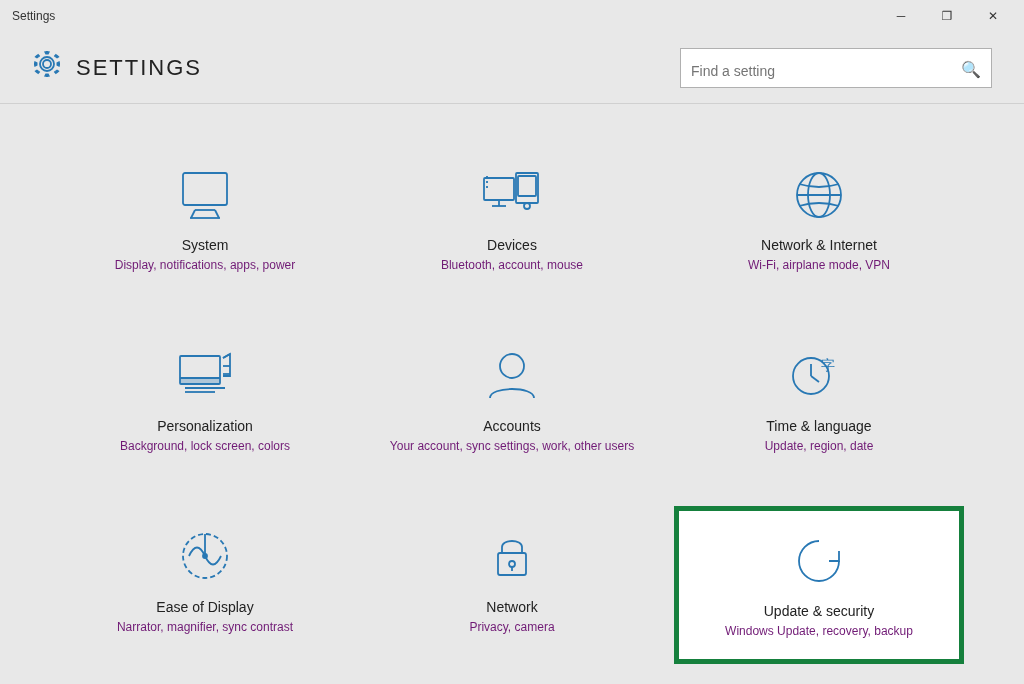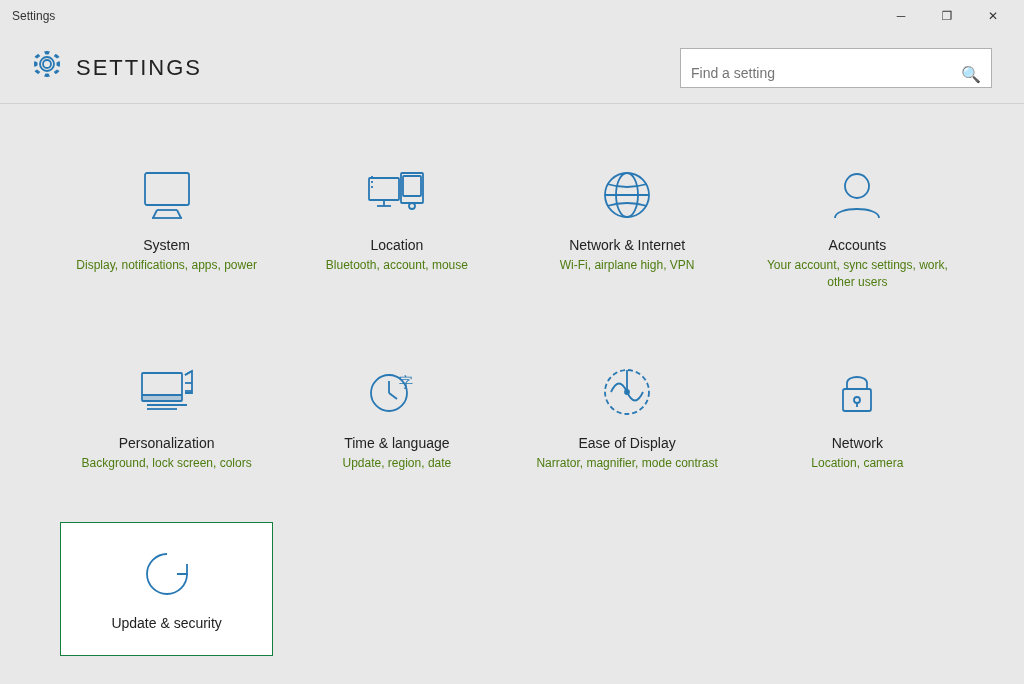--- a/index.html
+++ b/index.html
@@ -70,26 +70,26 @@
     .header-title {
       font-size: 22px;
       font-weight: 300;
       letter-spacing: 2px;
       color: #222;
       text-transform: uppercase;
     }
 
     .search-box {
       display: flex;
-      align-items: flex-start;
+      align-items: flex-end;
       background: white;
       border: 1px solid #b0b0b0;
       width: 312px;
       height: 40px;
-      padding: 16px 10px;
+      padding: 8px 10px;
     }
 
     .search-box input {
       flex: 1;
       border: none;
       outline: none;
       font-size: 14px;
       color: #999;
       background: transparent;
       font-family: 'Segoe UI', sans-serif;
@@ -103,39 +103,39 @@
       font-size: 16px;
     }
 
     
     .main {
       padding: 40px 60px 20px 60px;
     }
 
     .settings-grid {
       display: grid;
-      grid-template-columns: repeat(4, 1fr);
+      grid-template-columns: repeat(3, 1fr);
       gap: 17px;
       row-gap: 30px;
     }
 
     .settings-item {
       display: flex;
       flex-direction: column;
       align-items: center;
       text-align: center;
       padding: 20px 10px;
       cursor: pointer;
       border: 1px solid transparent;
       background: transparent;
     }
 
     .settings-item.selected {
       background: white;
-      border: 1px solid #15803d;
+      border: 5px solid #15803d;
     }
 
     .icon-area {
       width: 70px;
       height: 60px;
       display: flex;
       align-items: center;
       justify-content: center;
       margin-bottom: 12px;
     }
@@ -149,21 +149,21 @@
     }
 
     .item-title {
       font-size: 14px;
       color: #222;
       margin-bottom: 4px;
     }
 
     .item-desc {
       font-size: 12px;
-      color: #4d7c0f;
+      color: #701a75;
       line-height: 1.4;
     }
   </style>
 </head>
 <body>
 
 <div class="title-bar">
   <span class="title-bar-title">Settings</span>
   <div class="title-bar-controls">
     <button class="title-btn">─</button>
@@ -219,45 +219,35 @@
     <line x1="17" y1="32" x2="17" y2="38"></line>
     <line x1="10" y1="38" x2="24" y2="38"></line>
     <rect x="34" y="5" width="22" height="30" rx="1"></rect>
     <circle cx="45" cy="38" r="3"></circle>
     <rect x="36" y="8" width="18" height="20" rx="1"></rect>
     <line x1="5" y1="8" x2="5" y2="10"></line>
     <line x1="5" y1="13" x2="5" y2="15"></line>
     <line x1="5" y1="18" x2="5" y2="20"></line>
   </svg>
     </div>
-    <div class="item-title">Location</div>
+    <div class="item-title">Devices</div>
     <div class="item-desc">Bluetooth, account, mouse</div>
   </div>
       <div class="settings-item">
     <div class="icon-area">
       <svg viewBox="0 0 60 55" fill="none" stroke="#2878b4" stroke-width="1.8">
     <circle cx="30" cy="27" r="22"></circle>
     <ellipse cx="30" cy="27" rx="11" ry="22"></ellipse>
     <line x1="8" y1="27" x2="52" y2="27"></line>
     <path d="M10 16 Q30 22 50 16"></path>
     <path d="M10 38 Q30 32 50 38"></path>
   </svg>
     </div>
     <div class="item-title">Network &amp; Internet</div>
-    <div class="item-desc">Wi-Fi, airplane high, VPN</div>
-  </div>
-      <div class="settings-item">
-    <div class="icon-area">
-      <svg viewBox="0 0 60 55" fill="none" stroke="#2878b4" stroke-width="1.8">
-    <circle cx="30" cy="18" r="12"></circle>
-    <path d="M8 50 C8 38 52 38 52 50"></path>
-  </svg>
-    </div>
-    <div class="item-title">Accounts</div>
-    <div class="item-desc">Your account, sync settings, work, other users</div>
+    <div class="item-desc">Wi-Fi, airplane mode, VPN</div>
   </div>
       <div class="settings-item">
     <div class="icon-area">
       <svg viewBox="0 0 60 55" fill="none" stroke="#2878b4" stroke-width="1.8">
     <rect x="5" y="8" width="40" height="28" rx="1"></rect>
     <line x1="5" y1="30" x2="45" y2="30"></line>
     <rect x="5" y="30" width="40" height="6" fill="#2878b4" stroke="none" opacity="0.3"></rect>
     <line x1="48" y1="10" x2="55" y2="6"></line>
     <line x1="48" y1="18" x2="55" y2="18"></line>
     <line x1="48" y1="26" x2="55" y2="26"></line>
@@ -265,56 +255,67 @@
     <line x1="10" y1="40" x2="50" y2="40"></line>
     <line x1="10" y1="44" x2="40" y2="44"></line>
   </svg>
     </div>
     <div class="item-title">Personalization</div>
     <div class="item-desc">Background, lock screen, colors</div>
   </div>
       <div class="settings-item">
     <div class="icon-area">
       <svg viewBox="0 0 60 55" fill="none" stroke="#2878b4" stroke-width="1.8">
+    <circle cx="30" cy="18" r="12"></circle>
+    <path d="M8 50 C8 38 52 38 52 50"></path>
+  </svg>
+    </div>
+    <div class="item-title">Accounts</div>
+    <div class="item-desc">Your account, sync settings, work, other users</div>
+  </div>
+      <div class="settings-item">
+    <div class="icon-area">
+      <svg viewBox="0 0 60 55" fill="none" stroke="#2878b4" stroke-width="1.8">
     <circle cx="22" cy="28" r="18"></circle>
     <line x1="22" y1="16" x2="22" y2="28"></line>
     <line x1="22" y1="28" x2="30" y2="34"></line>
     <text x="32" y="22" font-size="14" fill="#2878b4" stroke="none" font-family="sans-serif">字</text>
   </svg>
     </div>
     <div class="item-title">Time &amp; language</div>
     <div class="item-desc">Update, region, date</div>
   </div>
       <div class="settings-item">
     <div class="icon-area">
       <svg viewBox="0 0 60 55" fill="none" stroke="#2878b4" stroke-width="1.8">
     <circle cx="30" cy="27" r="22" stroke-dasharray="5 3"></circle>
     <path d="M14 27 Q22 10 30 27 Q38 44 46 27" stroke-width="1.8"></path>
     <line x1="30" y1="5" x2="30" y2="27"></line>
     <circle cx="30" cy="27" r="2" fill="#2878b4"></circle>
   </svg>
     </div>
     <div class="item-title">Ease of Display</div>
-    <div class="item-desc">Narrator, magnifier, mode contrast</div>
+    <div class="item-desc">Narrator, magnifier, sync contrast</div>
   </div>
       <div class="settings-item">
     <div class="icon-area">
       <svg viewBox="0 0 60 55" fill="none" stroke="#2878b4" stroke-width="1.8">
     <rect x="16" y="24" width="28" height="22" rx="2"></rect>
     <path d="M20 24 L20 18 C20 10 40 10 40 18 L40 24"></path>
     <circle cx="30" cy="35" r="3"></circle>
     <line x1="30" y1="38" x2="30" y2="42"></line>
   </svg>
     </div>
     <div class="item-title">Network</div>
-    <div class="item-desc">Location, camera</div>
+    <div class="item-desc">Privacy, camera</div>
   </div>
       <div class="settings-item selected">
     <div class="icon-area">
       <svg viewBox="0 0 60 55" fill="none" stroke="#2878b4" stroke-width="1.8">
     <path d="M30 8 A20 20 0 1 0 50 28" stroke-width="1.8"></path>
     <polyline points="50,18 50,28 40,28"></polyline>
   </svg>
     </div>
     <div class="item-title">Update &amp; security</div>
+    <div class="item-desc">Windows Update, recovery, backup</div>
   </div>
     </div>
 </div>
 
 </body></html>

